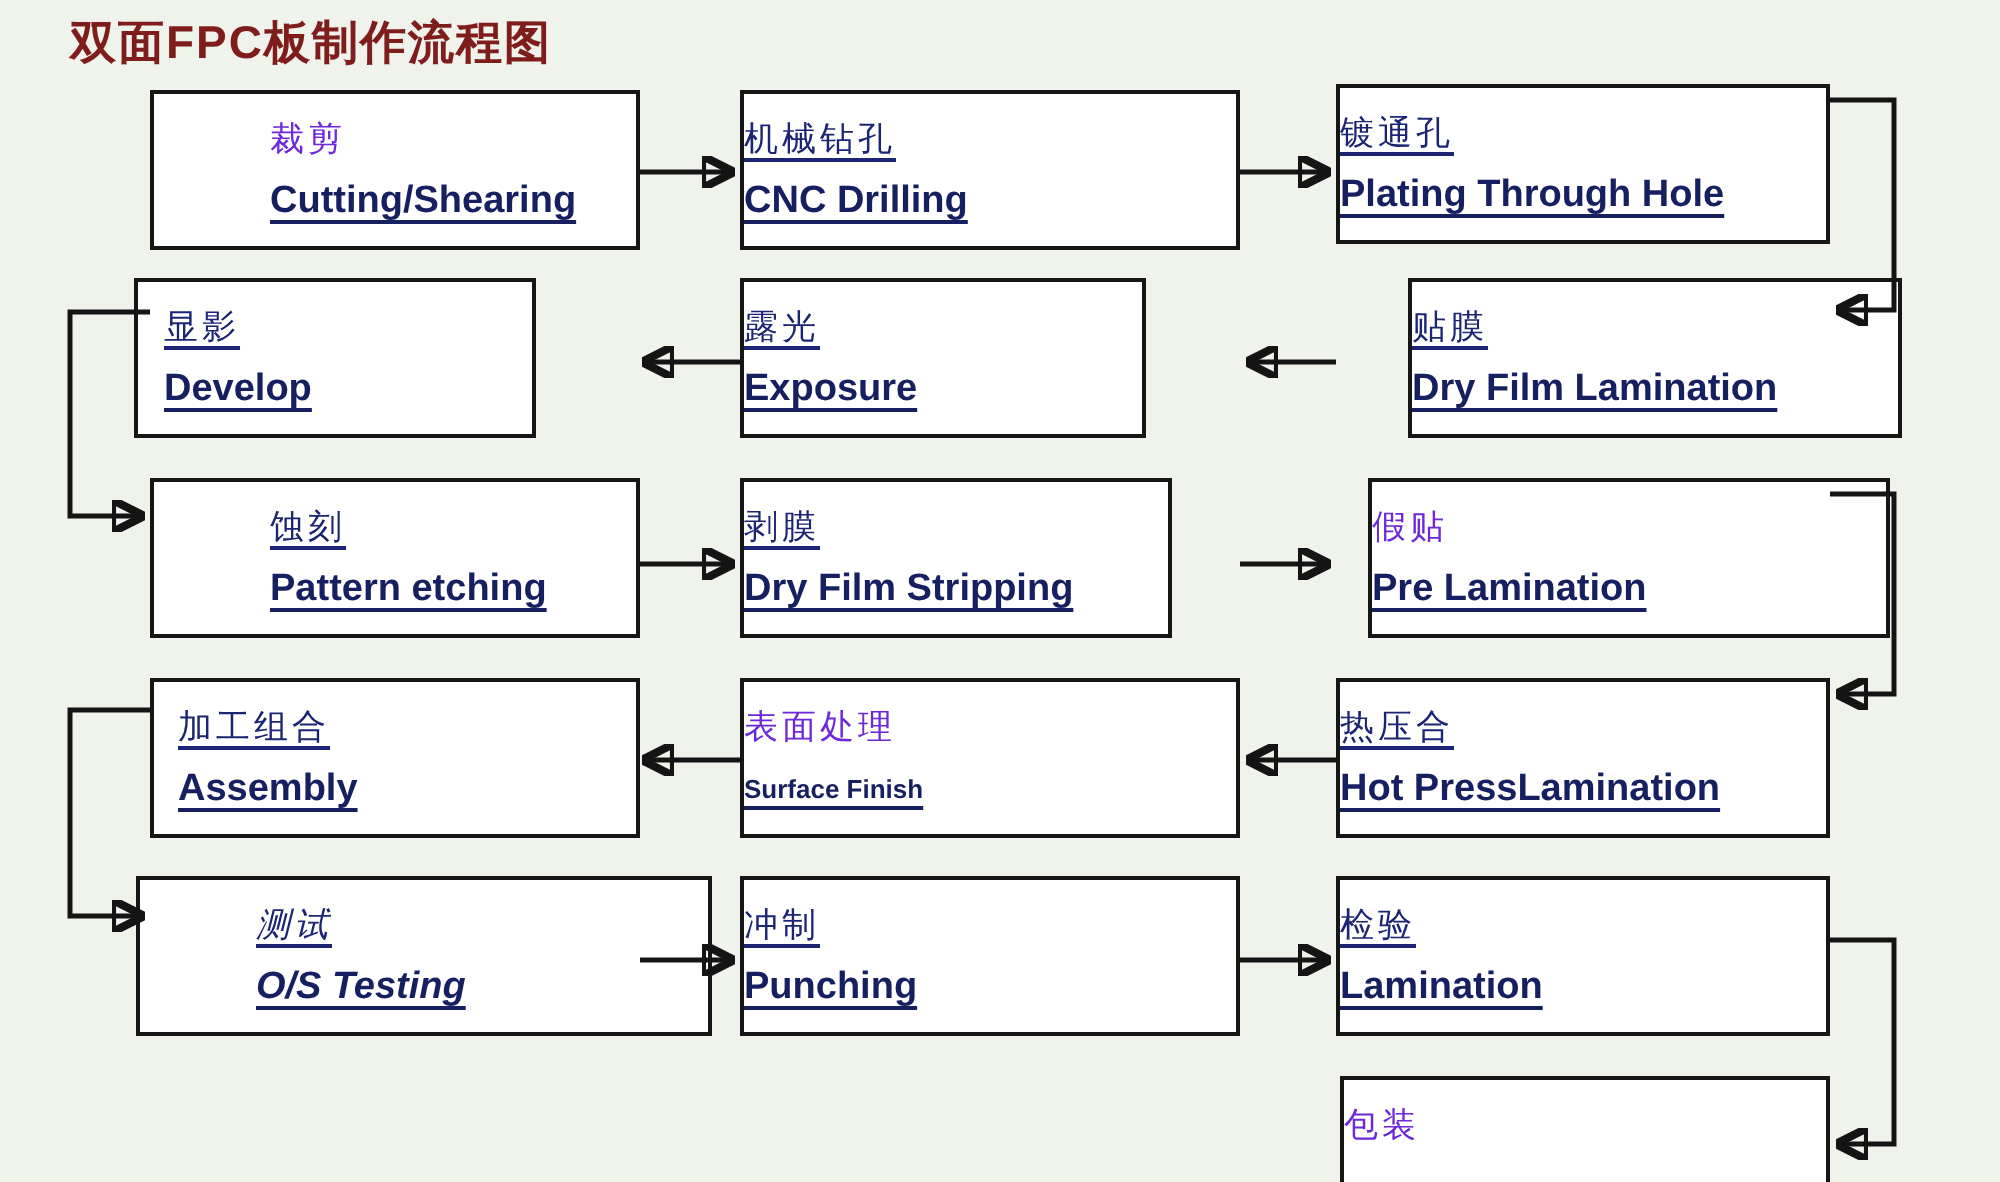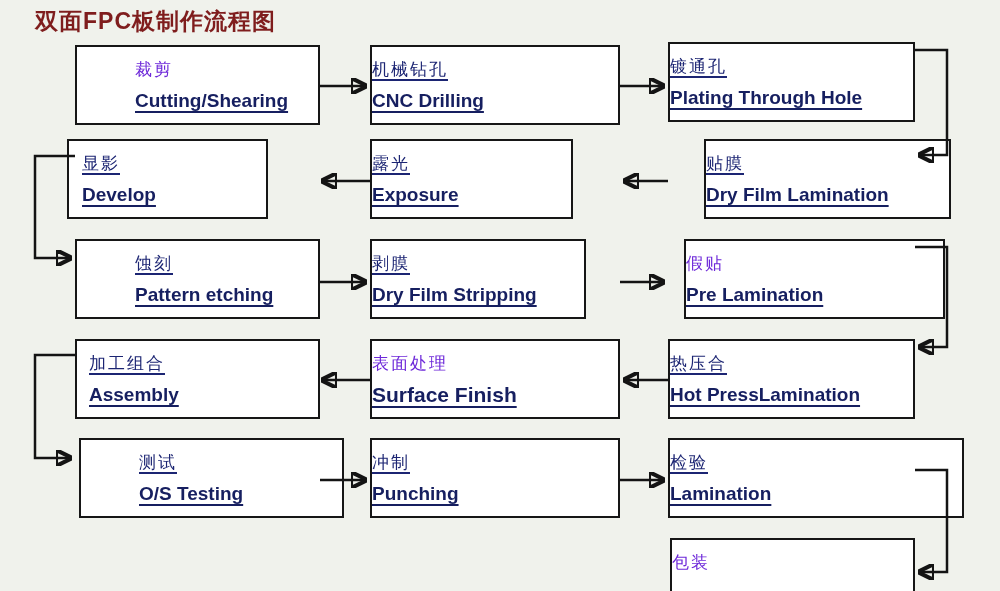--- a/index.html
+++ b/index.html
@@ -26,21 +26,21 @@
     text-decoration:underline;text-underline-offset:4px;
     text-decoration-thickness:1.5px;
     margin-bottom:10px;line-height:20px;
   }
   .zh.teal{color:#6d28d9;text-decoration:none;}
   .en{
     font-size:19px;font-weight:bold;color:#161f60;line-height:21px;
     text-decoration:underline;text-underline-offset:4px;
     text-decoration-thickness:1.5px;
   }
-  .en.small{font-size:21px;}
+  .en.small{font-size:13px;}
   svg.wires{position:absolute;left:0;top:0;pointer-events:none;}
   svg.wires path{stroke:#141414;stroke-width:2.5;fill:none;}
 </style>
 </head>
 <body>
 
 <div class="title">双面FPC板制作流程图</div>
 
 <div class="box pad1" style="left:75px;top:45px;width:245px;">
   <div class="zh teal">裁剪</div>
@@ -87,29 +87,29 @@
 </div>
 <div class="box pad2" style="left:370px;top:339px;width:250px;">
   <div class="zh teal">表面处理</div>
   <div class="en small">Surface  Finish</div>
 </div>
 <div class="box pad3" style="left:668px;top:339px;width:247px;">
   <div class="zh">热压合</div>
   <div class="en">Hot PressLamination</div>
 </div>
 
-<div class="box pad1" style="left:79px;top:438px;width:265px;">
+<div class="box pad1" style="left:68px;top:438px;width:288px;font-style:italic;">
   <div class="zh">测试</div>
   <div class="en">O/S Testing</div>
 </div>
 <div class="box pad2" style="left:370px;top:438px;width:250px;">
   <div class="zh">冲制</div>
   <div class="en">Punching</div>
 </div>
-<div class="box pad3" style="left:668px;top:438px;width:296px;">
+<div class="box pad3" style="left:668px;top:438px;width:247px;">
   <div class="zh">检验</div>
   <div class="en">Lamination</div>
 </div>
 
 <div class="box pad3 cut" style="left:670px;top:538px;width:245px;">
   <div class="zh teal">包装</div>
 </div>
 
 <svg class="wires" width="1000" height="591" viewBox="0 0 1000 591">
   <defs>

